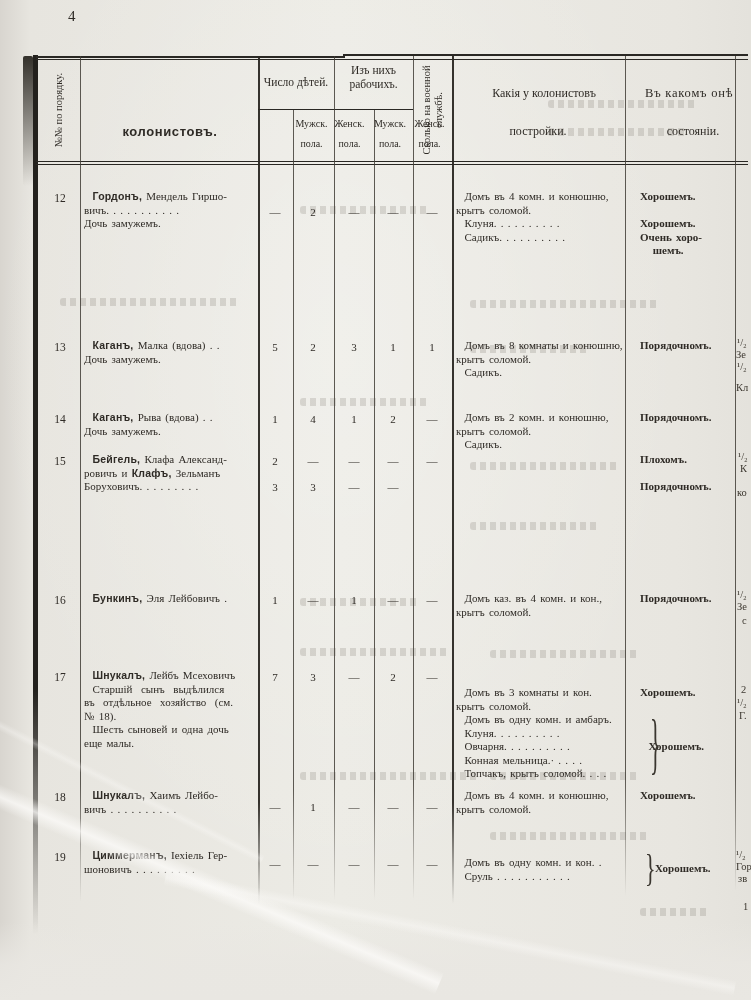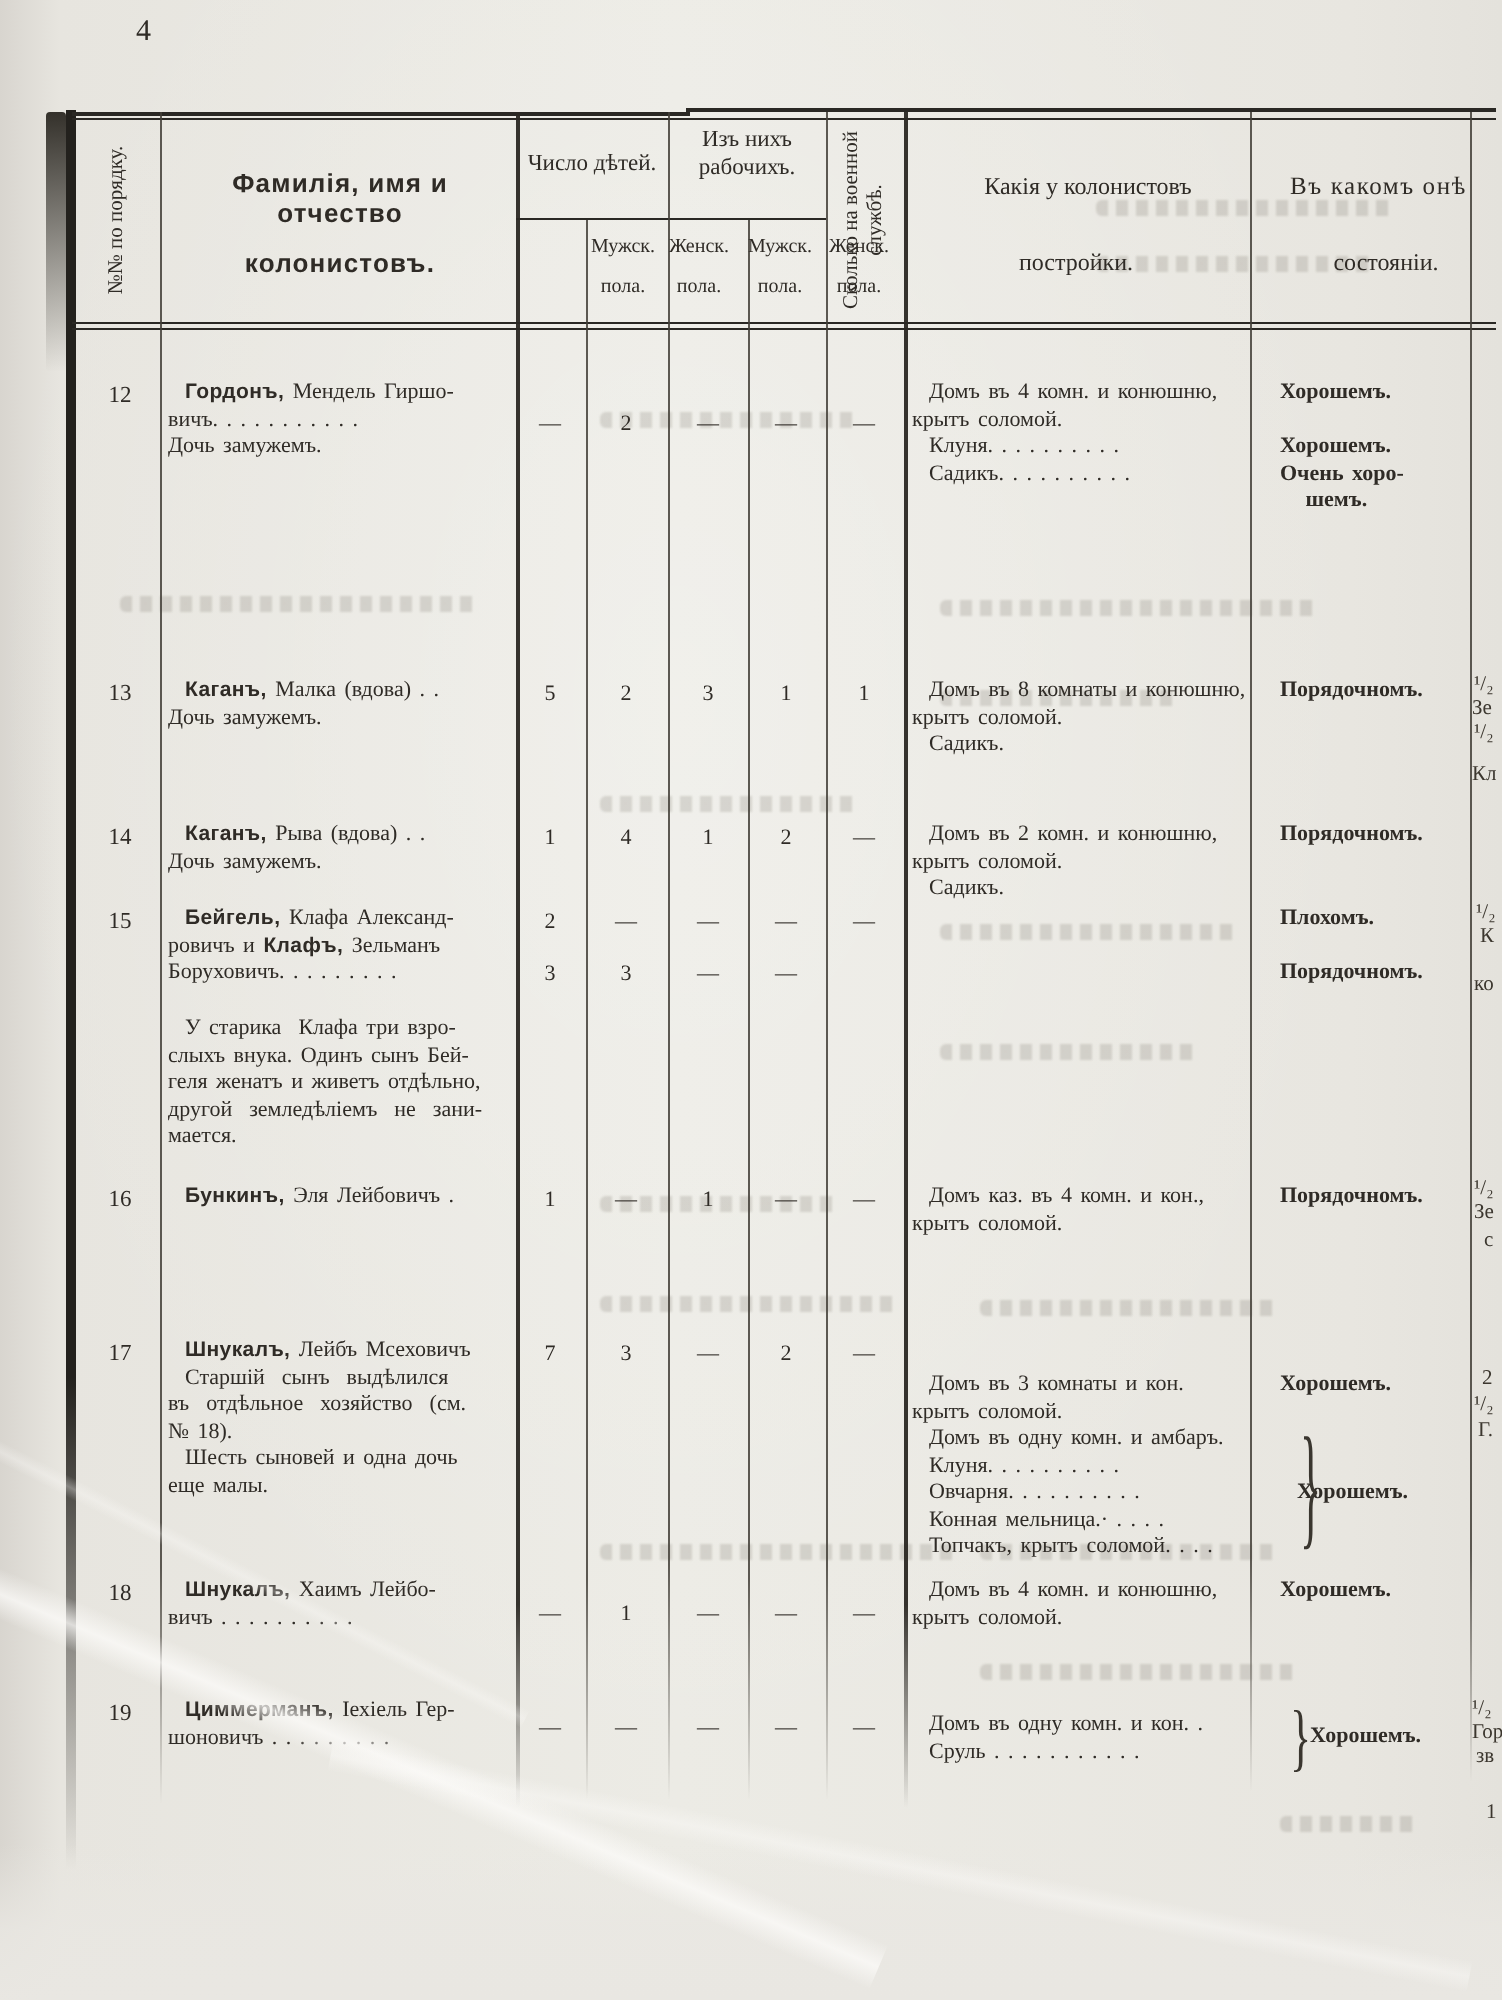--- a/index.html
+++ b/index.html
@@ -86,21 +86,20 @@
   <div class="vline" style="left:334px;top:56px;height:844px"></div>
   <div class="vline" style="left:374px;top:110px;height:790px"></div>
   <div class="vline" style="left:413px;top:56px;height:844px"></div>
   <div class="vline thick" style="left:452px;top:56px;height:848px"></div>
   <div class="vline" style="left:625px;top:56px;height:840px"></div>
   <div class="vline" style="left:735px;top:56px;height:835px"></div>
 
   <div class="rot" style="left:38px;top:62px;width:42px;height:96px">
     <div>№№ по порядку.</div>
   </div>
-  <div class="hdr hdr-name" style="left:84px;top:84px;width:172px">Фамилія, имя и отчество</div>
   <div class="hdr hdr-name" style="left:84px;top:124px;width:172px">колонистовъ.</div>
   <div class="hdr" style="left:258px;top:76px;width:76px;font-size:11.5px">Число дѣтей.</div>
   <div class="hdr" style="left:334px;top:64px;width:79px;font-size:11.5px">Изъ нихъ</div>
   <div class="hdr" style="left:334px;top:78px;width:79px;font-size:11.5px">рабочихъ.</div>
   <div class="hdr-sub" style="left:258px;top:118px;width:35px">Мужск.</div>
   <div class="hdr-sub" style="left:258px;top:138px;width:35px">пола.</div>
   <div class="hdr-sub" style="left:293px;top:118px;width:41px">Женск.</div>
   <div class="hdr-sub" style="left:293px;top:138px;width:41px">пола.</div>
   <div class="hdr-sub" style="left:334px;top:118px;width:40px">Мужск.</div>
   <div class="hdr-sub" style="left:334px;top:138px;width:40px">пола.</div>
@@ -201,27 +200,20 @@
       <span class="v c2">3</span>
       <span class="v c3">—</span>
       <span class="v c4">—</span>
   </div>
   <div class="cond" style="top:453px">
     <div class="ln">Плохомъ.</div>
       <div class="ln"></div>
       <div class="ln">Порядочномъ.</div>
   </div>
 
-  <div class="name" style="top:508px">
-    <div class="ln">  У старика  Клафа три взро-</div>
-      <div class="ln">слыхъ внука. Одинъ сынъ Бей-</div>
-      <div class="ln">геля женатъ и живетъ отдѣльно,</div>
-      <div class="ln">другой  земледѣліемъ  не  зани-</div>
-      <div class="ln">мается.</div>
-  </div>
 
   <div class="num" style="top:594px">16</div>
   <div class="name" style="top:592px">
     <div class="ln"><span>  </span><span class="b">Бункинъ,</span><span> Эля Лейбовичъ .</span></div>
   </div>
   <div class="vals" style="top:594px">
     <span class="v c1">1</span>
       <span class="v c2">—</span>
       <span class="v c3">1</span>
       <span class="v c4">—</span>

